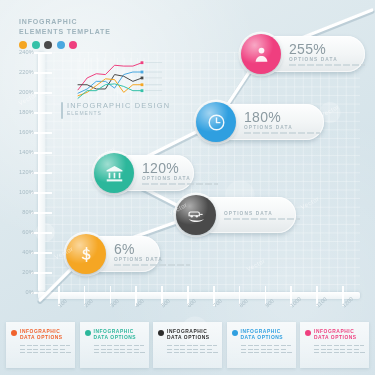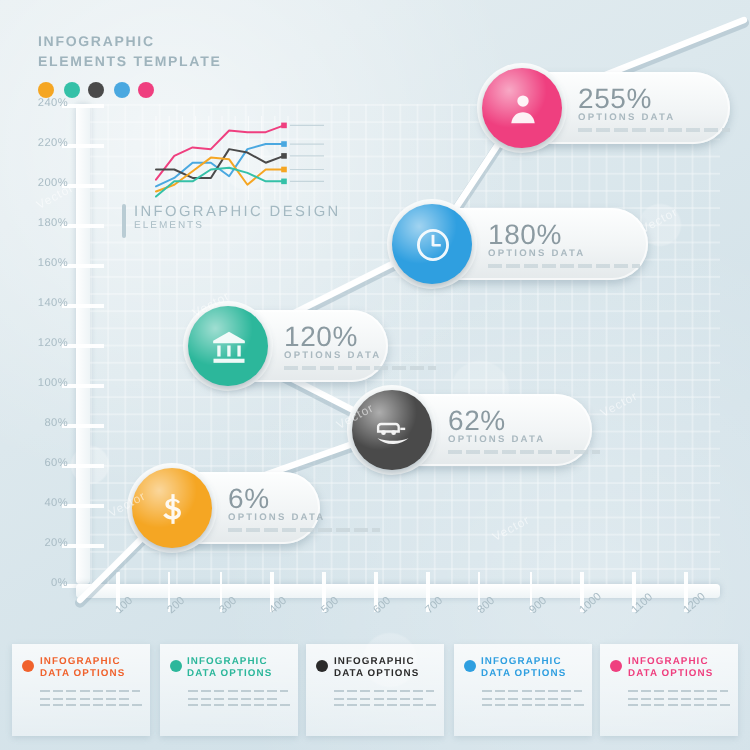--- a/index.html
+++ b/index.html
@@ -284,21 +284,20 @@
         <div class="disc" style="background: radial-gradient(circle at 34% 28%, rgba(255, 255, 255, 0.55) 0%, rgba(255, 255, 255, 0) 48%), rgb(74, 74, 74);">
           <svg viewBox="0 0 24 24">
             <path d="M4.5 7.6h9.2a1.9 1.9 0 0 1 1.9 1.9v2.8H2.6V9.5A1.9 1.9 0 0 1 4.5 7.6z" fill="none" stroke="#fff" stroke-width="1.5"></path>
             <circle cx="6" cy="13.1" r="1.5"></circle>
             <circle cx="12.4" cy="13.1" r="1.5"></circle>
             <path d="M16.6 9.9h3.1v1.5h-3.1z"></path>
             <path d="M2.2 16.6c2.6 2.6 6.4 3.8 10.4 3.6 3.4-.2 6.6-1.5 9.2-3.6-3.3 1.1-6.2 1.6-9.2 1.6-3.6 0-7-.5-10.4-1.6z"></path>
           </svg>
         </div>
         <div class="txt">
-          <div class="pct">62%</div>
           <div class="sub">OPTIONS DATA</div>
           <div class="fill"></div>
         </div>
       </div>
       <div class="pill" style="left: 68px; top: 236px; width: 92px;">
         <div class="disc" style="background: radial-gradient(circle at 34% 28%, rgba(255, 255, 255, 0.55) 0%, rgba(255, 255, 255, 0) 48%), rgb(245, 166, 35);">
           <svg viewBox="0 0 24 24">
             <path d="M11 2.6h2v18.8h-2z"></path>
             <path d="M16.4 7.6c-1-1.4-2.7-2.1-4.6-2.1-2.7 0-4.6 1.4-4.6 3.5 0 2 1.5 2.9 4.3 3.5 2.5.5 3.3 1 3.3 2 0 1.2-1.2 2-3.1 2-1.8 0-3.2-.7-4.1-2l-1.8 1.4c1.2 1.8 3.3 2.7 5.9 2.7 3.1 0 5.3-1.6 5.3-4.2 0-2.3-1.5-3.3-4.5-3.9-2.4-.5-3.1-.9-3.1-1.8 0-1 1-1.7 2.6-1.7 1.4 0 2.5.5 3.1 1.5z"></path>
           </svg>

